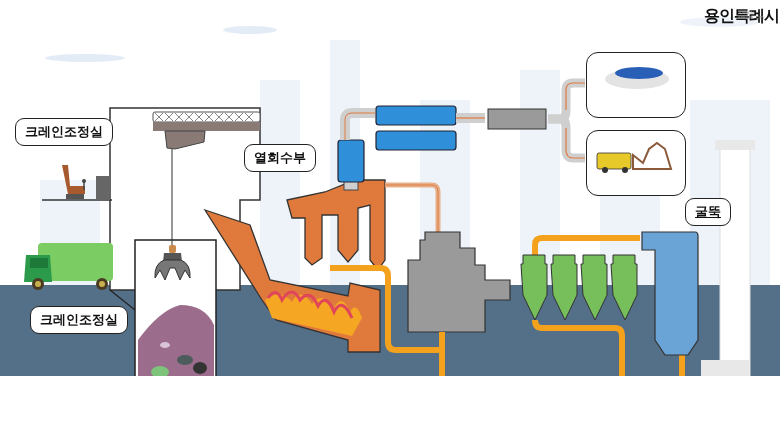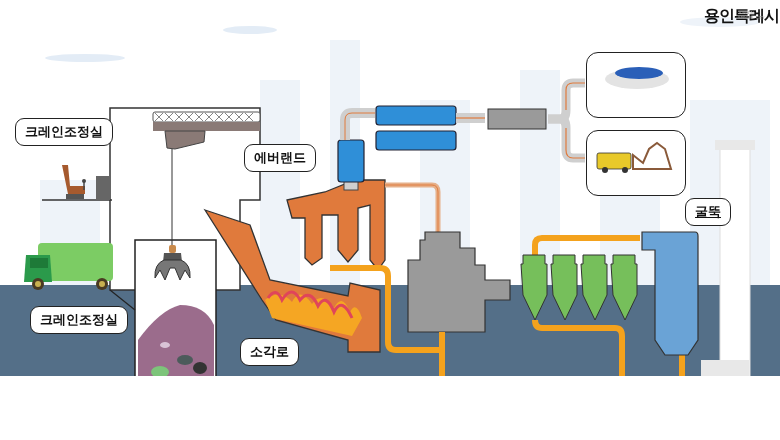--- a/index.html
+++ b/index.html
@@ -127,22 +127,21 @@
   <rect x="701" y="360" width="48" height="40" fill="#e8e8e8"></rect>
 </svg>
 
 <div class="logo">
   <span>용인특례시</span>
   <small>YONGIN SPECIAL CITY</small>
 </div>
 
 <div class="label" style="left:15px;top:118px;">크레인조정실</div>
 <div class="label" style="left:30px;top:306px;">크레인조정실</div>
-<div class="label" style="left:240px;top:338px;">소각로</div>
-<div class="label" style="left:244px;top:144px;">에버랜드</div>
+<div class="label" style="left:244px;top:144px;">열회수부</div>
 <div class="label" style="left:685px;top:198px;text-decoration:underline;">굴뚝</div>
 
 <div class="card" style="left:586px;top:52px;width:98px;height:64px;">
   <svg width="98" height="40" style="position:absolute;left:0;top:4px;">
     <ellipse cx="50" cy="22" rx="32" ry="10" fill="#e3e3e3"></ellipse>
     <ellipse cx="52" cy="16" rx="24" ry="6" fill="#2a5fb8"></ellipse>
   </svg>
 </div>
 <div class="card" style="left:586px;top:130px;width:98px;height:64px;">
   <svg width="98" height="40" style="position:absolute;left:0;top:4px;">

